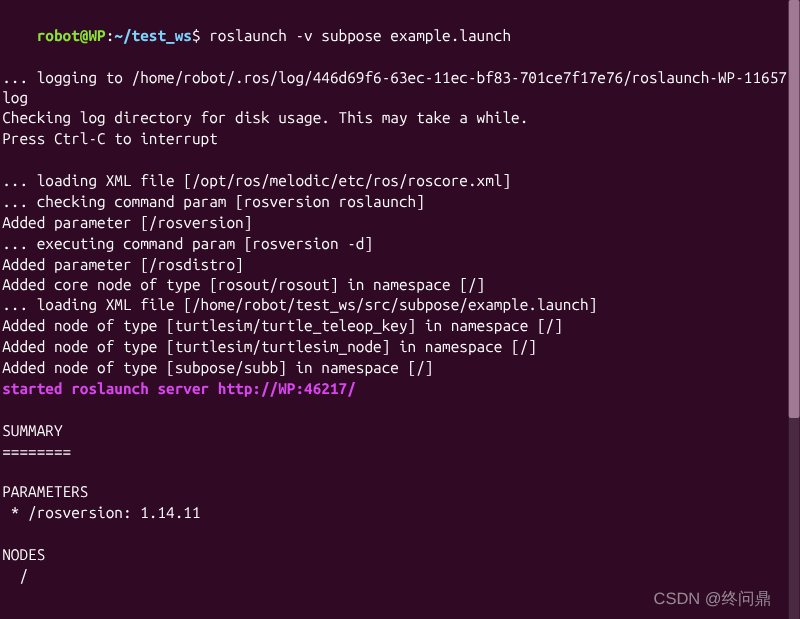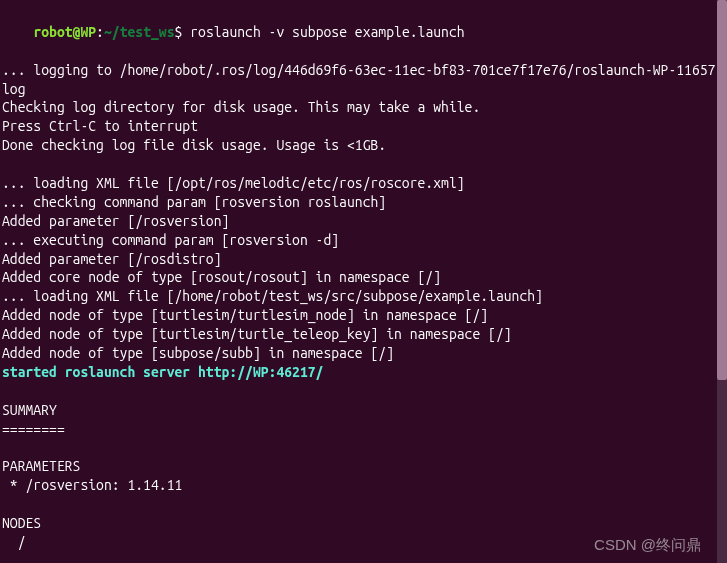--- a/index.html
+++ b/index.html
@@ -21,33 +21,33 @@
     }
     .line {
       white-space: pre-wrap;
       word-break: break-all;
     }
     .prompt-user {
       color: #8ae234;
       font-weight: bold;
     }
     .prompt-path {
-      color: #15803d;
+      color: #7dd3fc;
       font-weight: bold;
       margin-top: 21px;
     }
     .prompt-dollar {
       color: #ffffff;
     }
     .cmd {
       color: #ffffff;
     }
     .bold {
       font-weight: bold;
-      color: #5eead4;
+      color: #d946ef;
     }
     .watermark {
       position: absolute;
       bottom: 8px;
       right: 26px;
       color: rgba(220, 220, 220, 0.6);
       font-size: 15px;
       font-family: sans-serif;
     }
     .scrollbar {
@@ -71,31 +71,30 @@
 </head>
 <body>
 
 <div>
   <div class="line">
     <span class="prompt-user">robot@WP</span><span class="prompt-dollar">:</span><span class="prompt-path">~/test_ws</span><span class="prompt-dollar">$ </span><span class="cmd">roslaunch -v subpose example.launch</span>
   </div>
   <div class="line">... logging to /home/robot/.ros/log/446d69f6-63ec-11ec-bf83-701ce7f17e76/roslaunch-WP-11657.log</div>
   <div class="line">Checking log directory for disk usage. This may take a while.</div>
   <div class="line">Press Ctrl-C to interrupt</div>
-  <div class="line">Done checking log file disk usage. Usage is &lt;1GB.</div>
   <div class="line">&nbsp;</div>
   <div class="line">... loading XML file [/opt/ros/melodic/etc/ros/roscore.xml]</div>
   <div class="line">... checking command param [rosversion roslaunch]</div>
   <div class="line">Added parameter [/rosversion]</div>
   <div class="line">... executing command param [rosversion -d]</div>
   <div class="line">Added parameter [/rosdistro]</div>
   <div class="line">Added core node of type [rosout/rosout] in namespace [/]</div>
   <div class="line">... loading XML file [/home/robot/test_ws/src/subpose/example.launch]</div>
+  <div class="line">Added node of type [turtlesim/turtle_teleop_key] in namespace [/]</div>
   <div class="line">Added node of type [turtlesim/turtlesim_node] in namespace [/]</div>
-  <div class="line">Added node of type [turtlesim/turtle_teleop_key] in namespace [/]</div>
   <div class="line">Added node of type [subpose/subb] in namespace [/]</div>
   <div class="line bold">started roslaunch server http://WP:46217/</div>
   <div class="line">&nbsp;</div>
   <div class="line">SUMMARY</div>
   <div class="line">========</div>
   <div class="line">&nbsp;</div>
   <div class="line">PARAMETERS</div>
   <div class="line"> * /rosversion: 1.14.11</div>
   <div class="line">&nbsp;</div>
   <div class="line">NODES</div>

